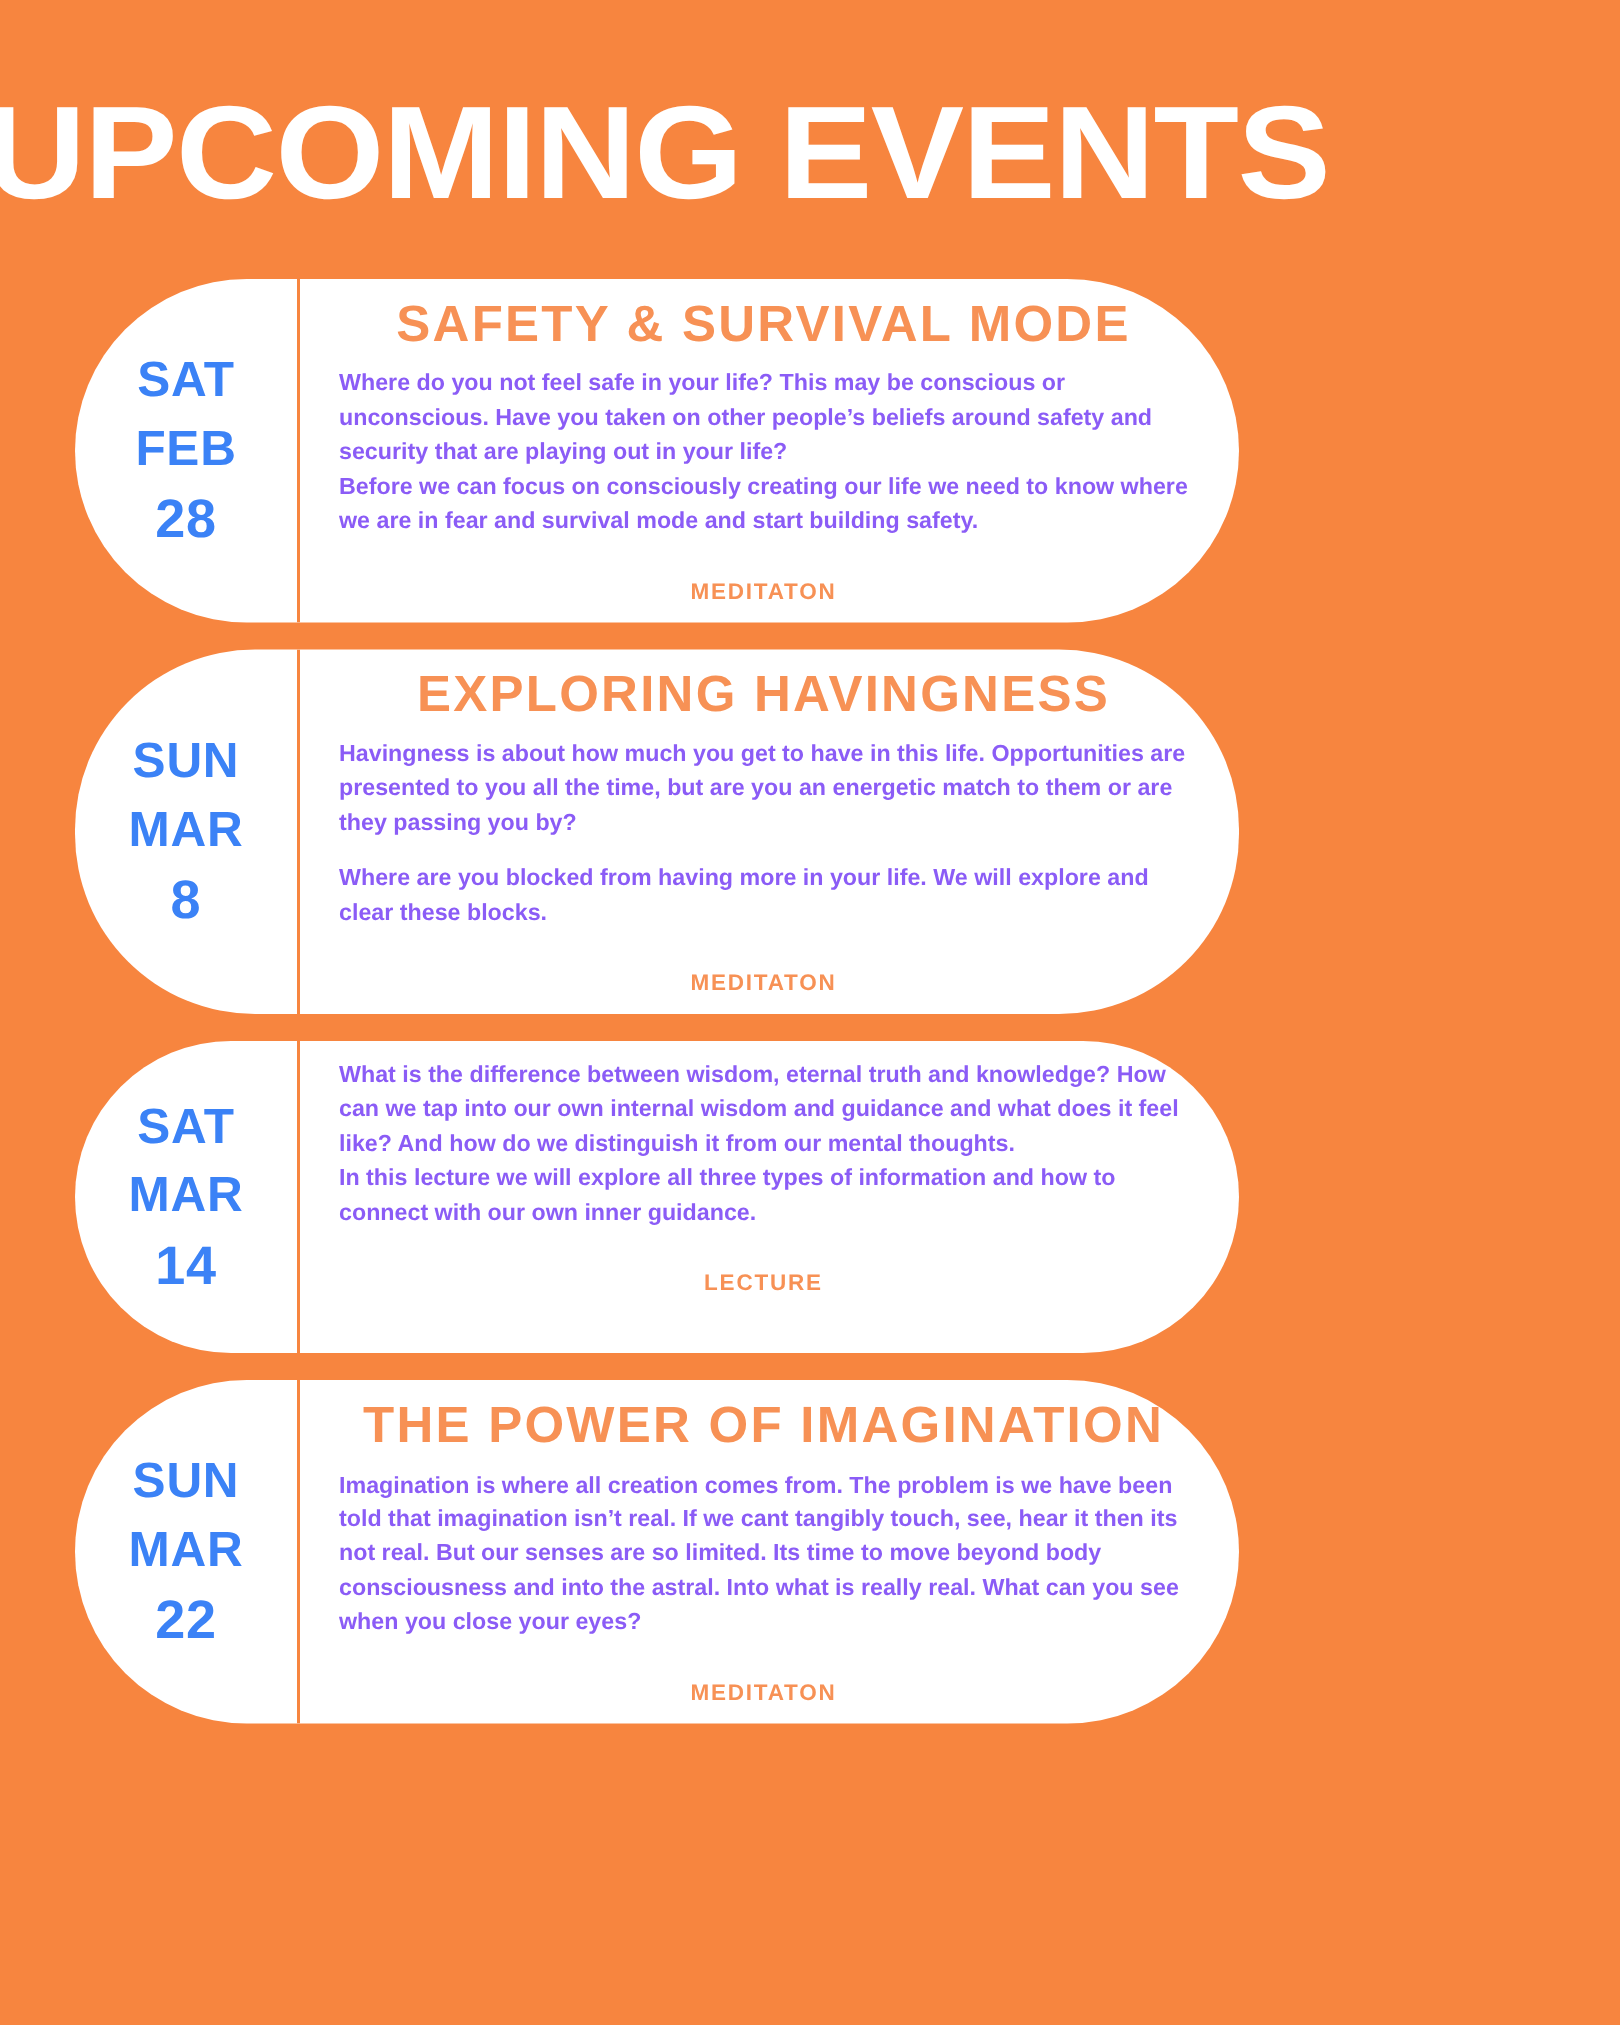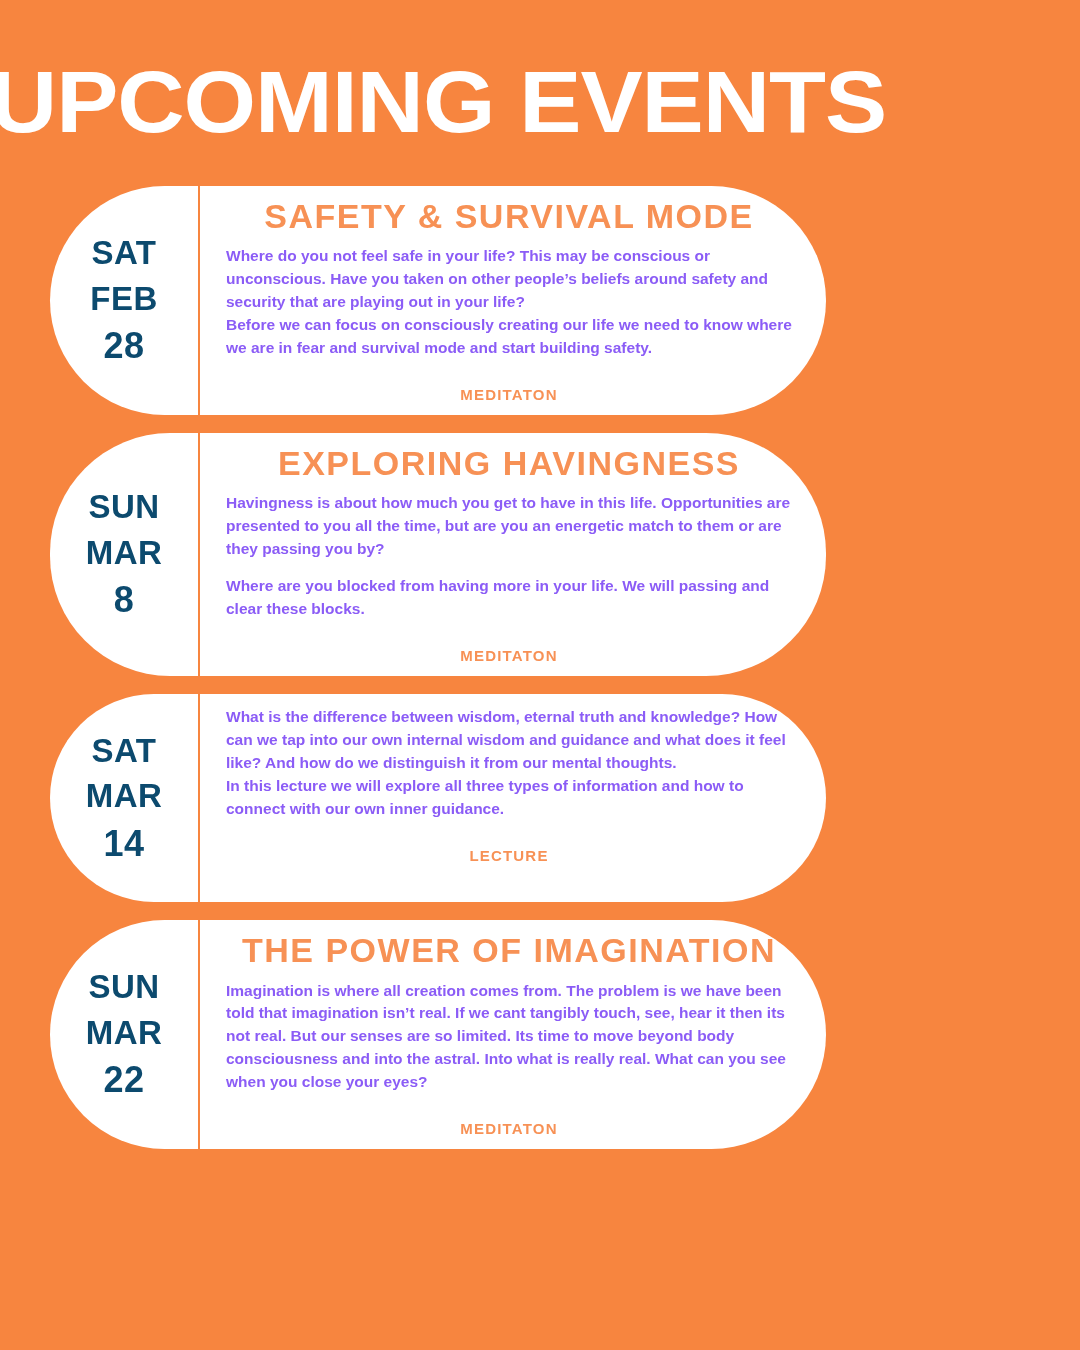--- a/index.html
+++ b/index.html
@@ -49,21 +49,21 @@
     width: 148px;
     flex: 0 0 148px;
     display: flex;
     flex-direction: column;
     align-items: center;
     justify-content: center;
     border-right: 2px solid #F7853F;
     padding: 10px 0;
   }
   .date-line {
-    color: #0c4a6e;
+    color: #3b82f6;
     font-family: "Liberation Sans", sans-serif;
     font-weight: bold;
     font-size: 33px;
     line-height: 1.38;
     letter-spacing: 0.5px;
     text-align: center;
   }
   .date-line.day-number {
     font-size: 36px;
   }
@@ -137,21 +137,21 @@
       <div class="date-col">
         <div class="date-line">SUN</div>
         <div class="date-line">MAR</div>
         <div class="date-line day-number">8</div>
       </div>
       <div class="content-col">
         <div class="event-title">EXPLORING HAVINGNESS</div>
         <p class="event-desc">
           <span>Havingness is about how much you </span><span class="underline">get to have</span><span> in this life. Opportunities are presented to you all the time, but are you an energetic match to them or are they passing you by?</span>
           <span class="spacer"></span>
-          <span>Where are you blocked from having more in your life. We will passing and clear these blocks.</span>
+          <span>Where are you blocked from having more in your life. We will explore and clear these blocks.</span>
         </p>
         <div class="event-type">MEDITATON</div>
       </div>
     </div>
 
     <div class="event-card">
       <div class="date-col">
         <div class="date-line">SAT</div>
         <div class="date-line">MAR</div>
         <div class="date-line day-number">14</div>

